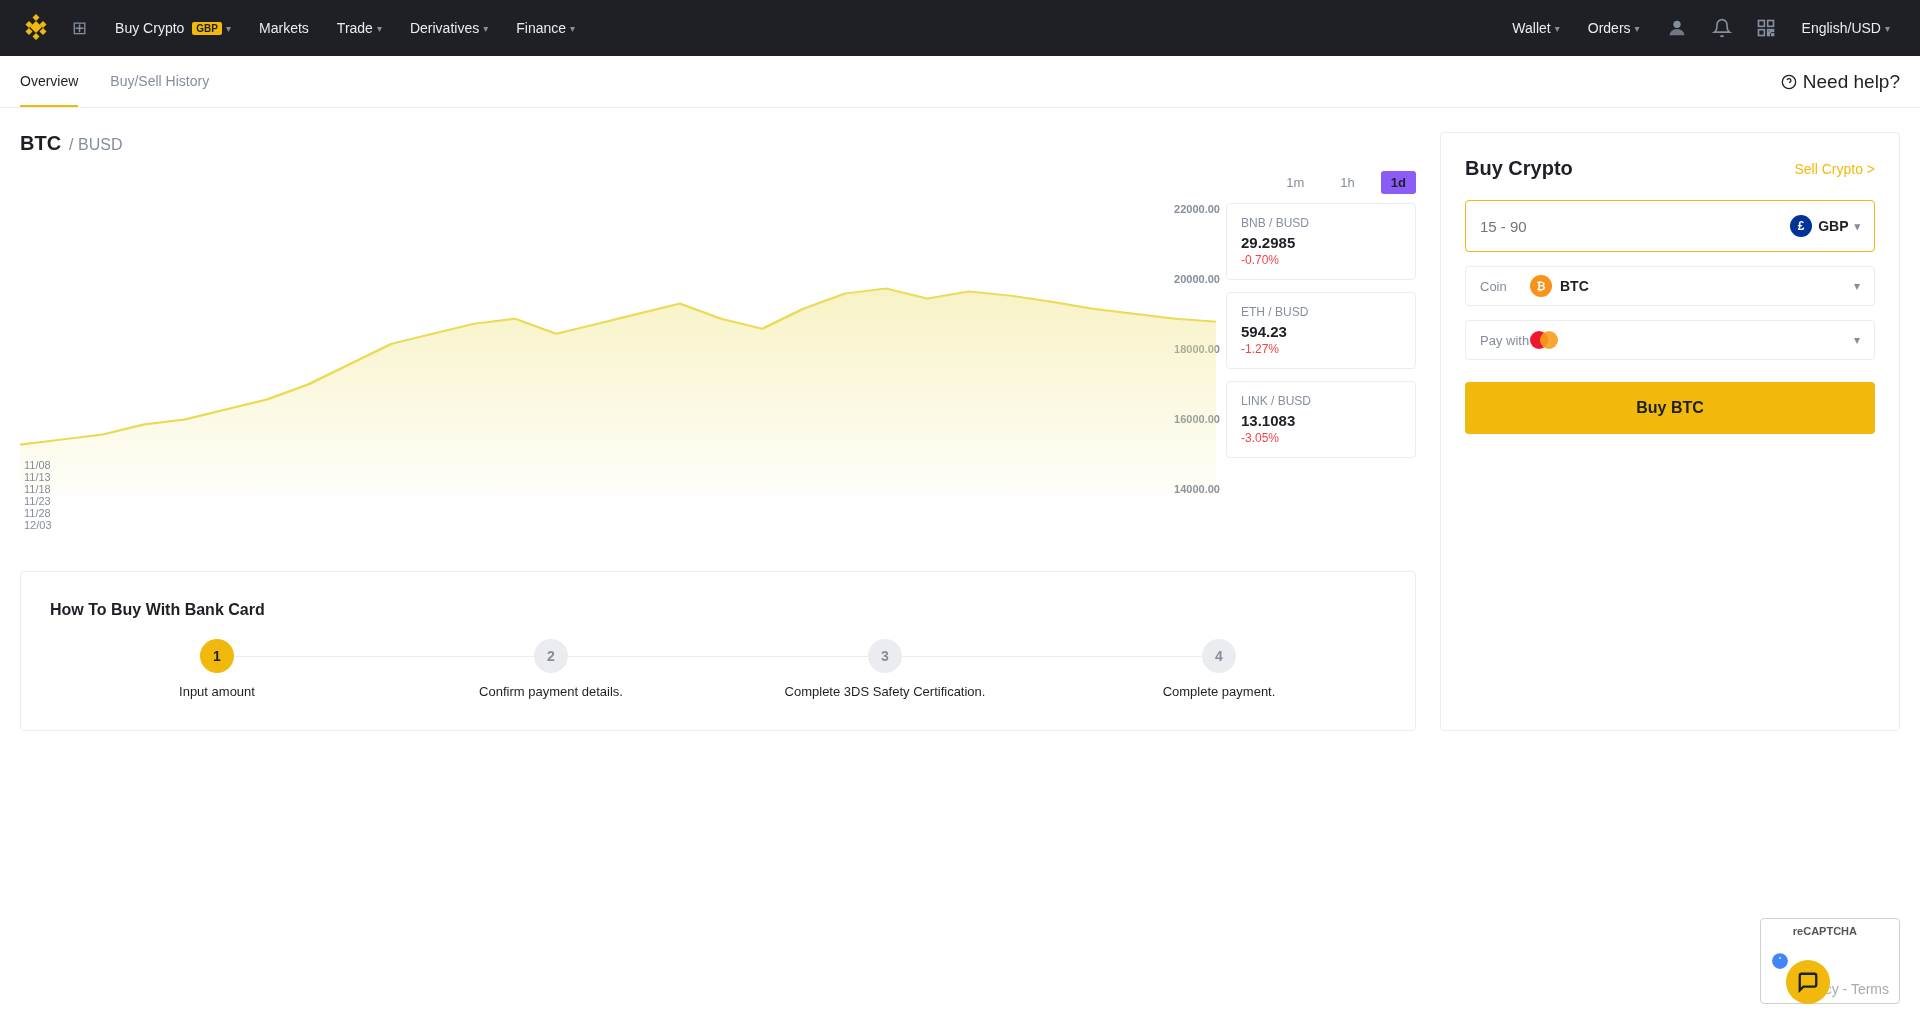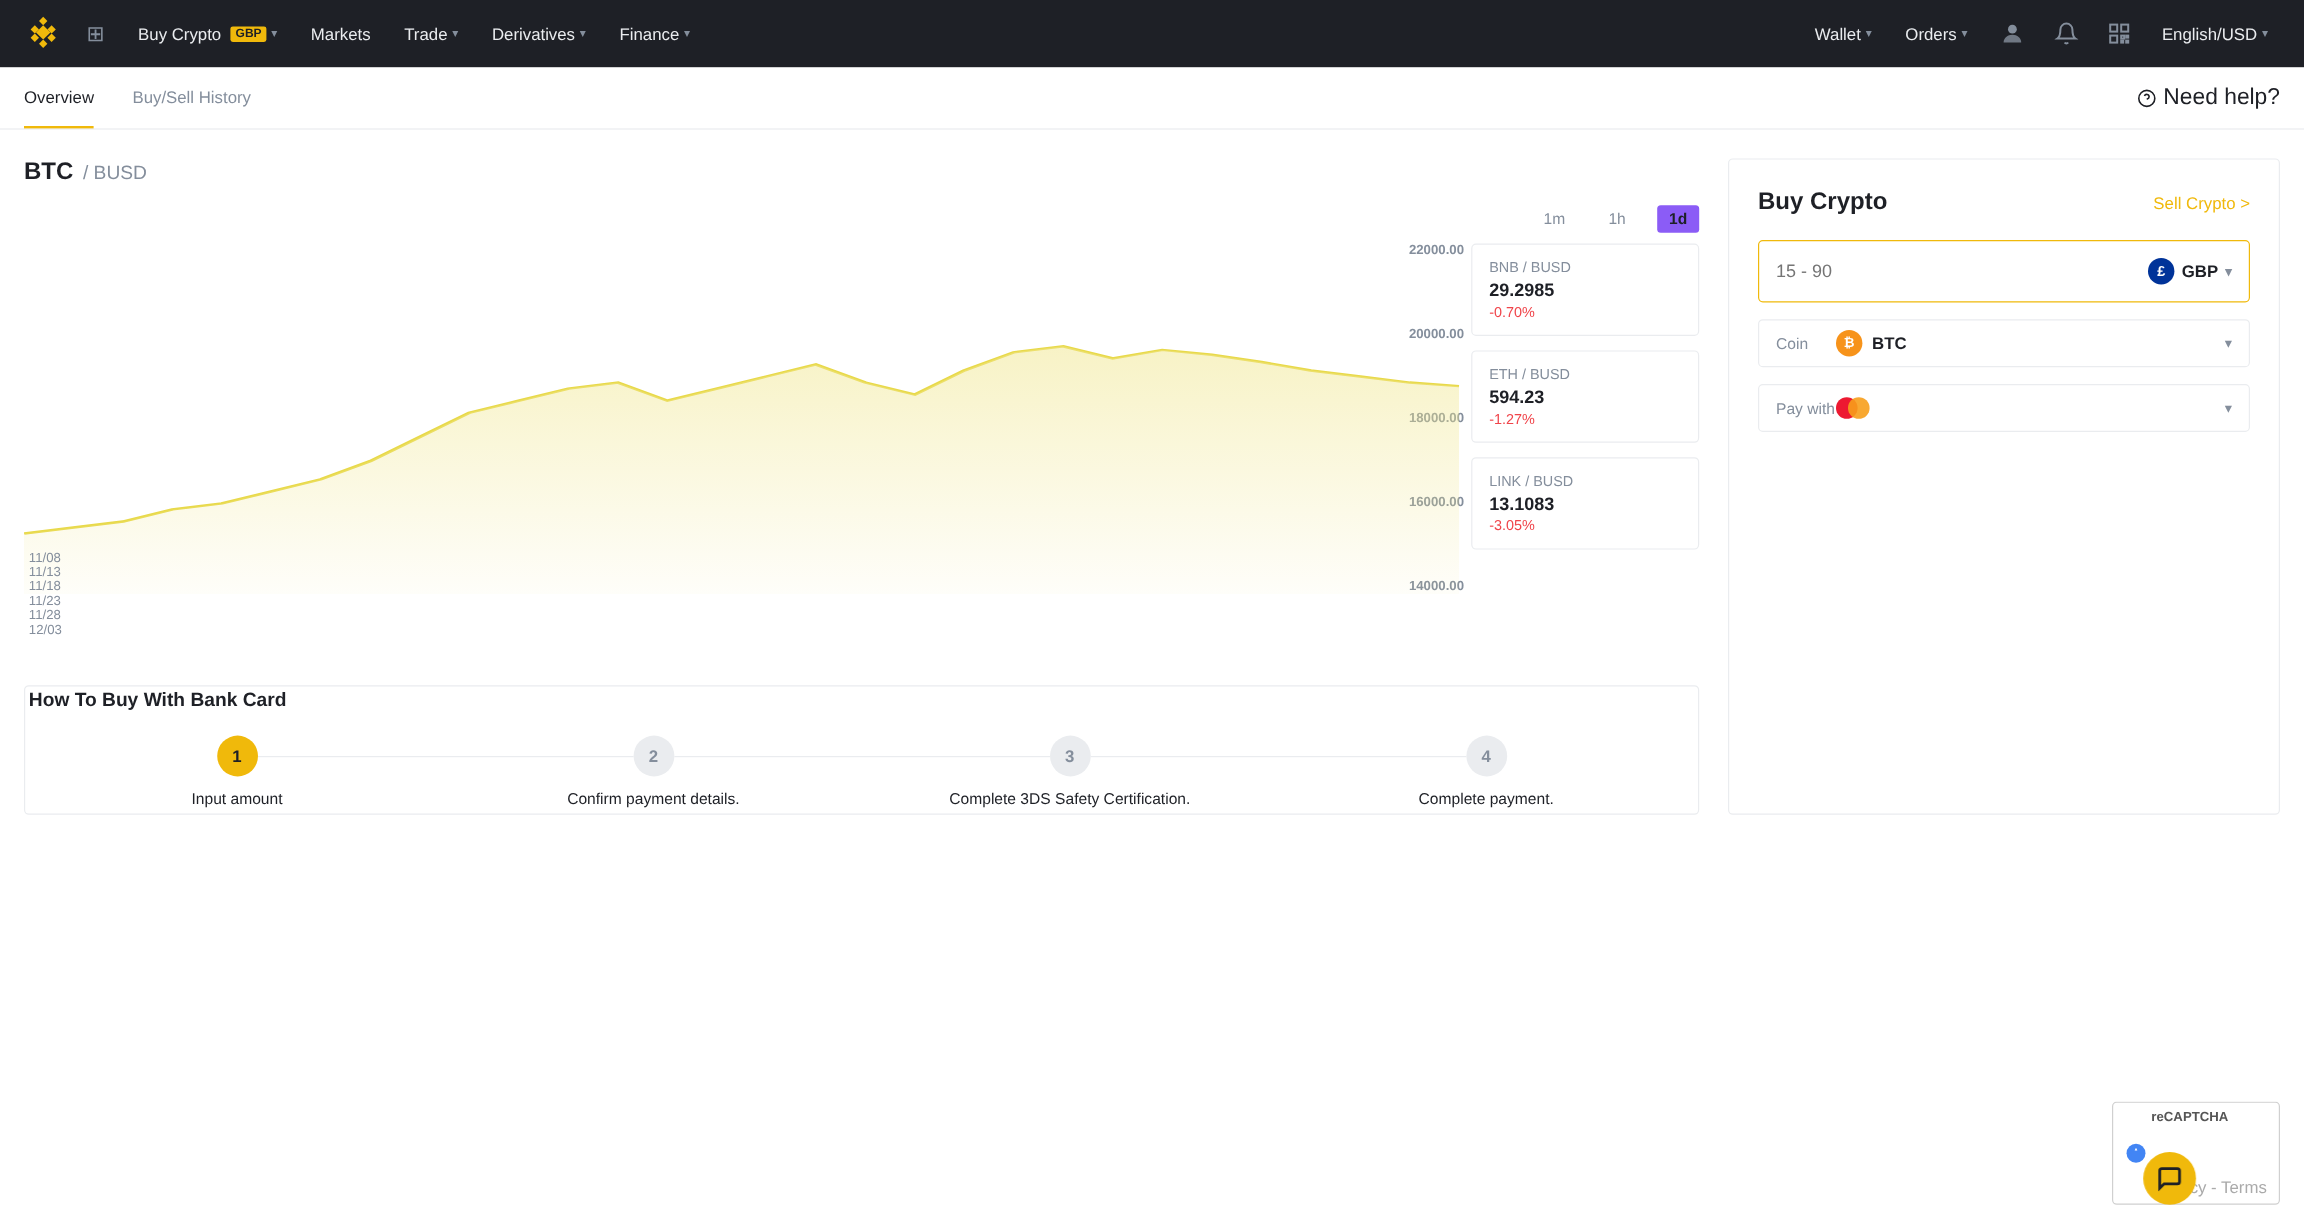--- a/index.html
+++ b/index.html
@@ -207,21 +207,21 @@
       display: flex;
       justify-content: space-between;
       padding: 0 4px;
       flex-direction: column;
     }
     .x-label { font-size: 11px; color: #848e9c; }
 
     
     .how-to-buy {
       margin-top: 40px;
-      padding: 3px;
+      padding: 29px;
       border: 1px solid #eaecef;
       border-radius: 4px;
     }
     .how-to-title { font-size: 16px; font-weight: 600; margin-bottom: 20px; }
     .steps-row {
       display: flex;
       align-items: flex-start;
       gap: 0;
       position: relative;
     }
@@ -631,20 +631,23 @@
       <div class="select-value">
         <div class="mc-icon">
           <div class="mc-circle-left"></div>
           <div class="mc-circle-right"></div>
         </div>
       </div>
       <span class="select-chevron">▾</span>
     </div>
 
     
+    <button class="buy-button">
+      <span>Buy BTC</span>
+    </button>
   </div>
 
 </div>
 
 <div class="recaptcha-badge">
   <div style="display:flex;align-items:center;gap:4px;">
     <svg width="18" height="18" viewBox="0 0 64 64">
         <path d="M32 4a28 28 0 1 0 0 56A28 28 0 0 0 32 4z" fill="#4285f4"></path>
         <path d="M32 16l-4 8h8z" fill="#fff"></path>
       </svg>

